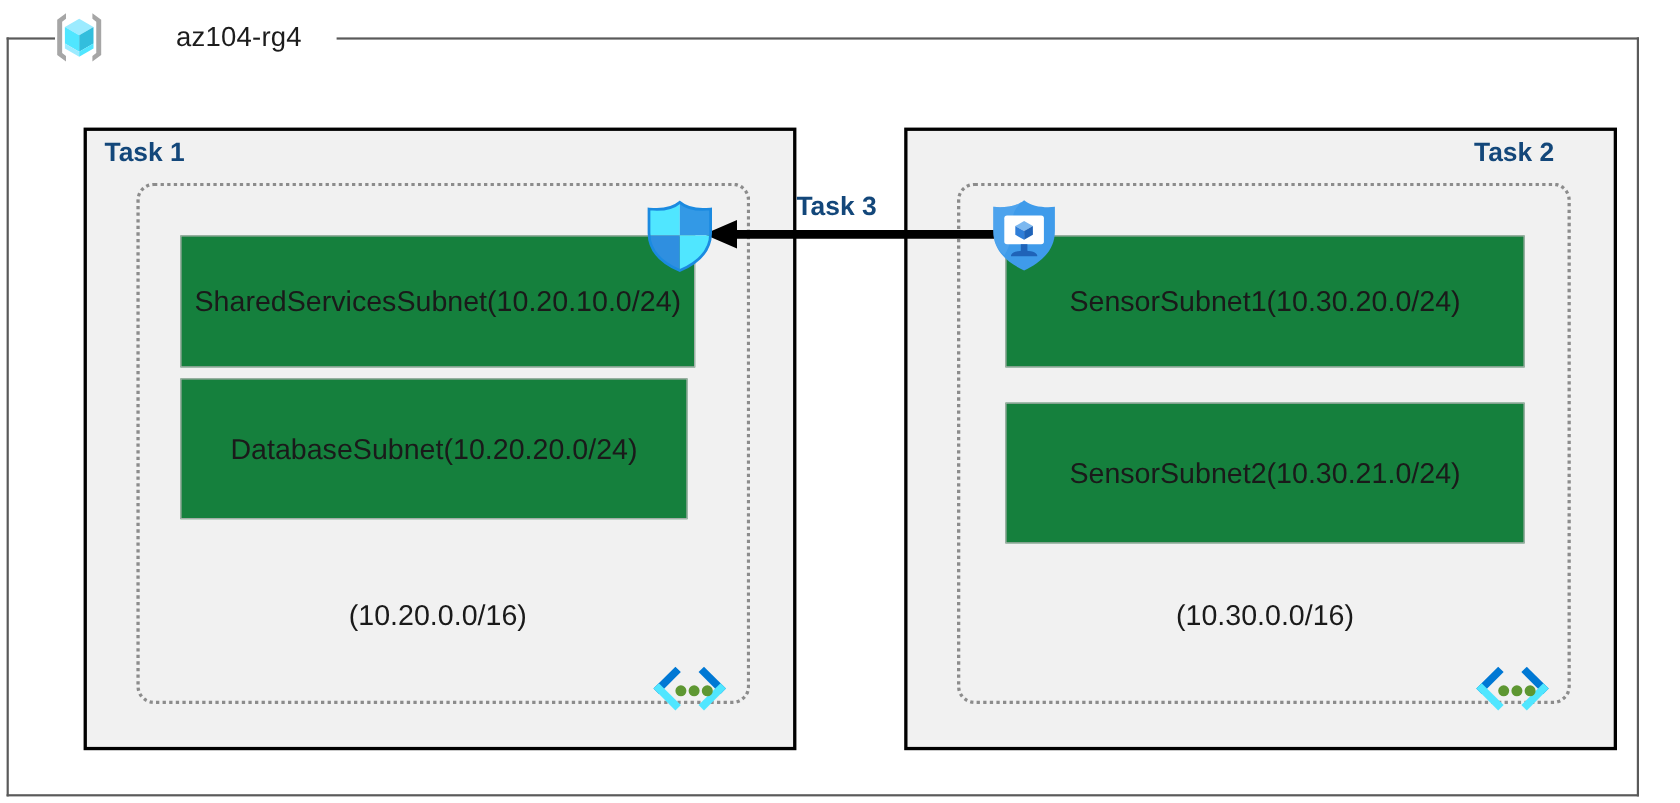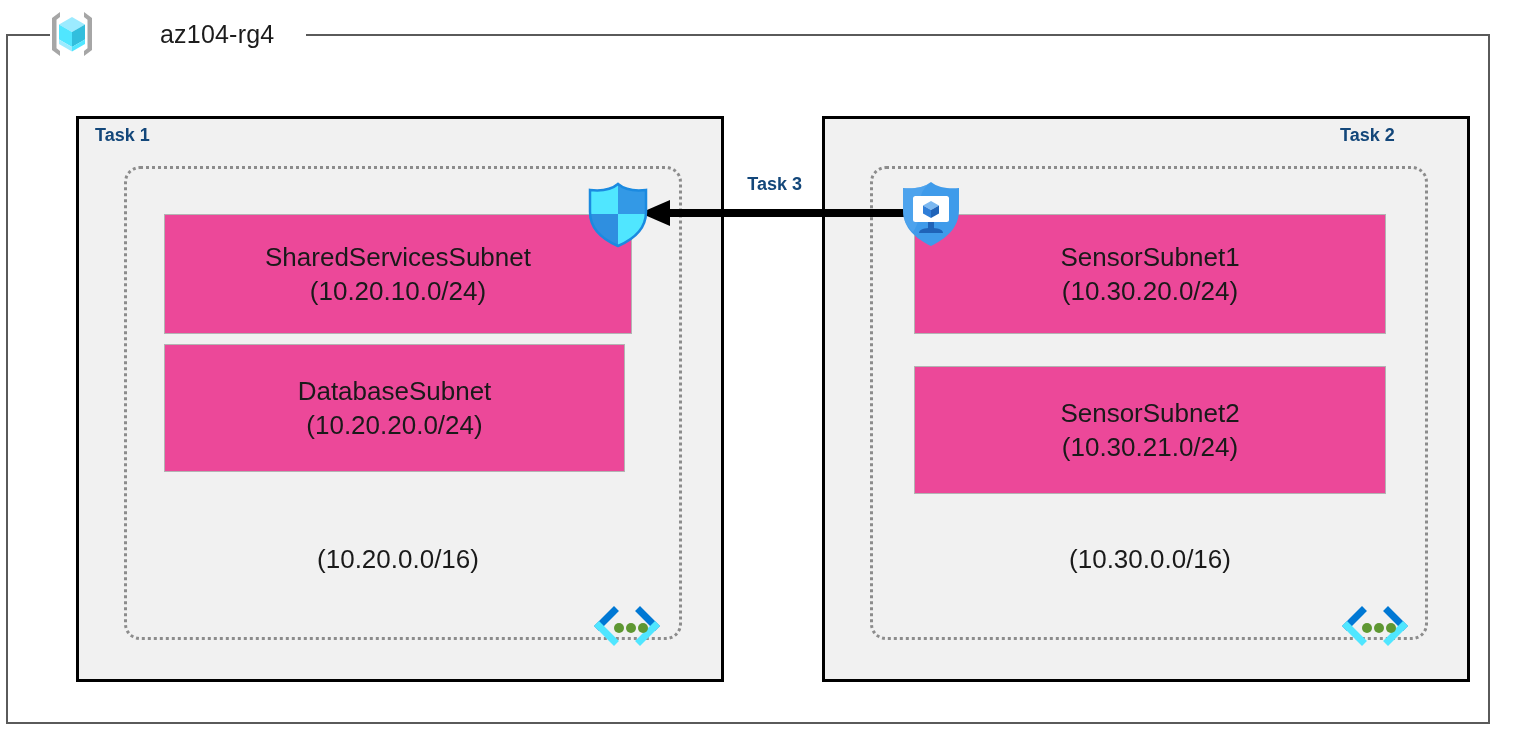--- a/index.html
+++ b/index.html
@@ -18,33 +18,33 @@
   
   #rg-header{position:absolute;left:44px;top:5px;height:58px;display:flex;align-items:center;gap:40px;}
   #rg-icon{width:56px;height:56px;position:relative;flex:0 0 auto;}
   #rg-title{margin-left:20px;font-size:25px;color:#1c1c1c;letter-spacing:.2px;white-space:nowrap;}
 
   
   .task-panel{position:absolute;background:#f1f1f1;border:3px solid #000000;box-sizing:border-box;}
   #task1-panel{left:76px;top:116px;width:648px;height:566px;}
   #task2-panel{left:822px;top:116px;width:648px;height:566px;}
 
-  .task-label{position:absolute;font-size:18px;font-weight:bold;color:#13477a;white-space:nowrap;}
+  .task-label{position:absolute;font-size:24px;font-weight:bold;color:#13477a;white-space:nowrap;}
   #task1-label{left:95px;top:125px;}
   #task2-label{left:1340px;top:125px;}
-  #task3-label{left:724px;top:174px;width:78px;text-align:right;}
+  #task3-label{left:724px;top:174px;width:78px;text-align:left;}
 
   
   .vnet{position:absolute;border:3px dotted #8c8c8c;border-radius:16px;box-sizing:border-box;background:transparent;}
   #vnet1{left:124px;top:166px;width:558px;height:474px;}
   #vnet2{left:870px;top:166px;width:558px;height:474px;}
 
   
-  .subnet{position:absolute;border:1.6px solid #b3b3b3;background:#ec4899;box-sizing:border-box;
-          display:flex;flex-direction:column;align-items:center;justify-content:center;}
+  .subnet{position:absolute;border:1.6px solid #b3b3b3;background:#15803d;box-sizing:border-box;
+          display:flex;flex-direction:row;align-items:center;justify-content:center;}
   .subnet .ln{font-size:26px;line-height:34px;color:#1a1a1a;white-space:nowrap;}
   #subnet-1-1{left:164px;top:214px;width:468px;height:120px;}
   #subnet-1-2{left:164px;top:344px;width:461px;height:128px;}
   #subnet-2-1{left:914px;top:214px;width:472px;height:120px;align-items:center;}
   #subnet-2-2{left:914px;top:366px;width:472px;height:128px;}
 
   
   .vnet-caption{position:absolute;text-align:center;}
   .vnet-caption .ln{font-size:26px;line-height:38px;color:#1a1a1a;white-space:nowrap;}
   #vnet1-caption{left:164px;top:540px;width:468px;}

